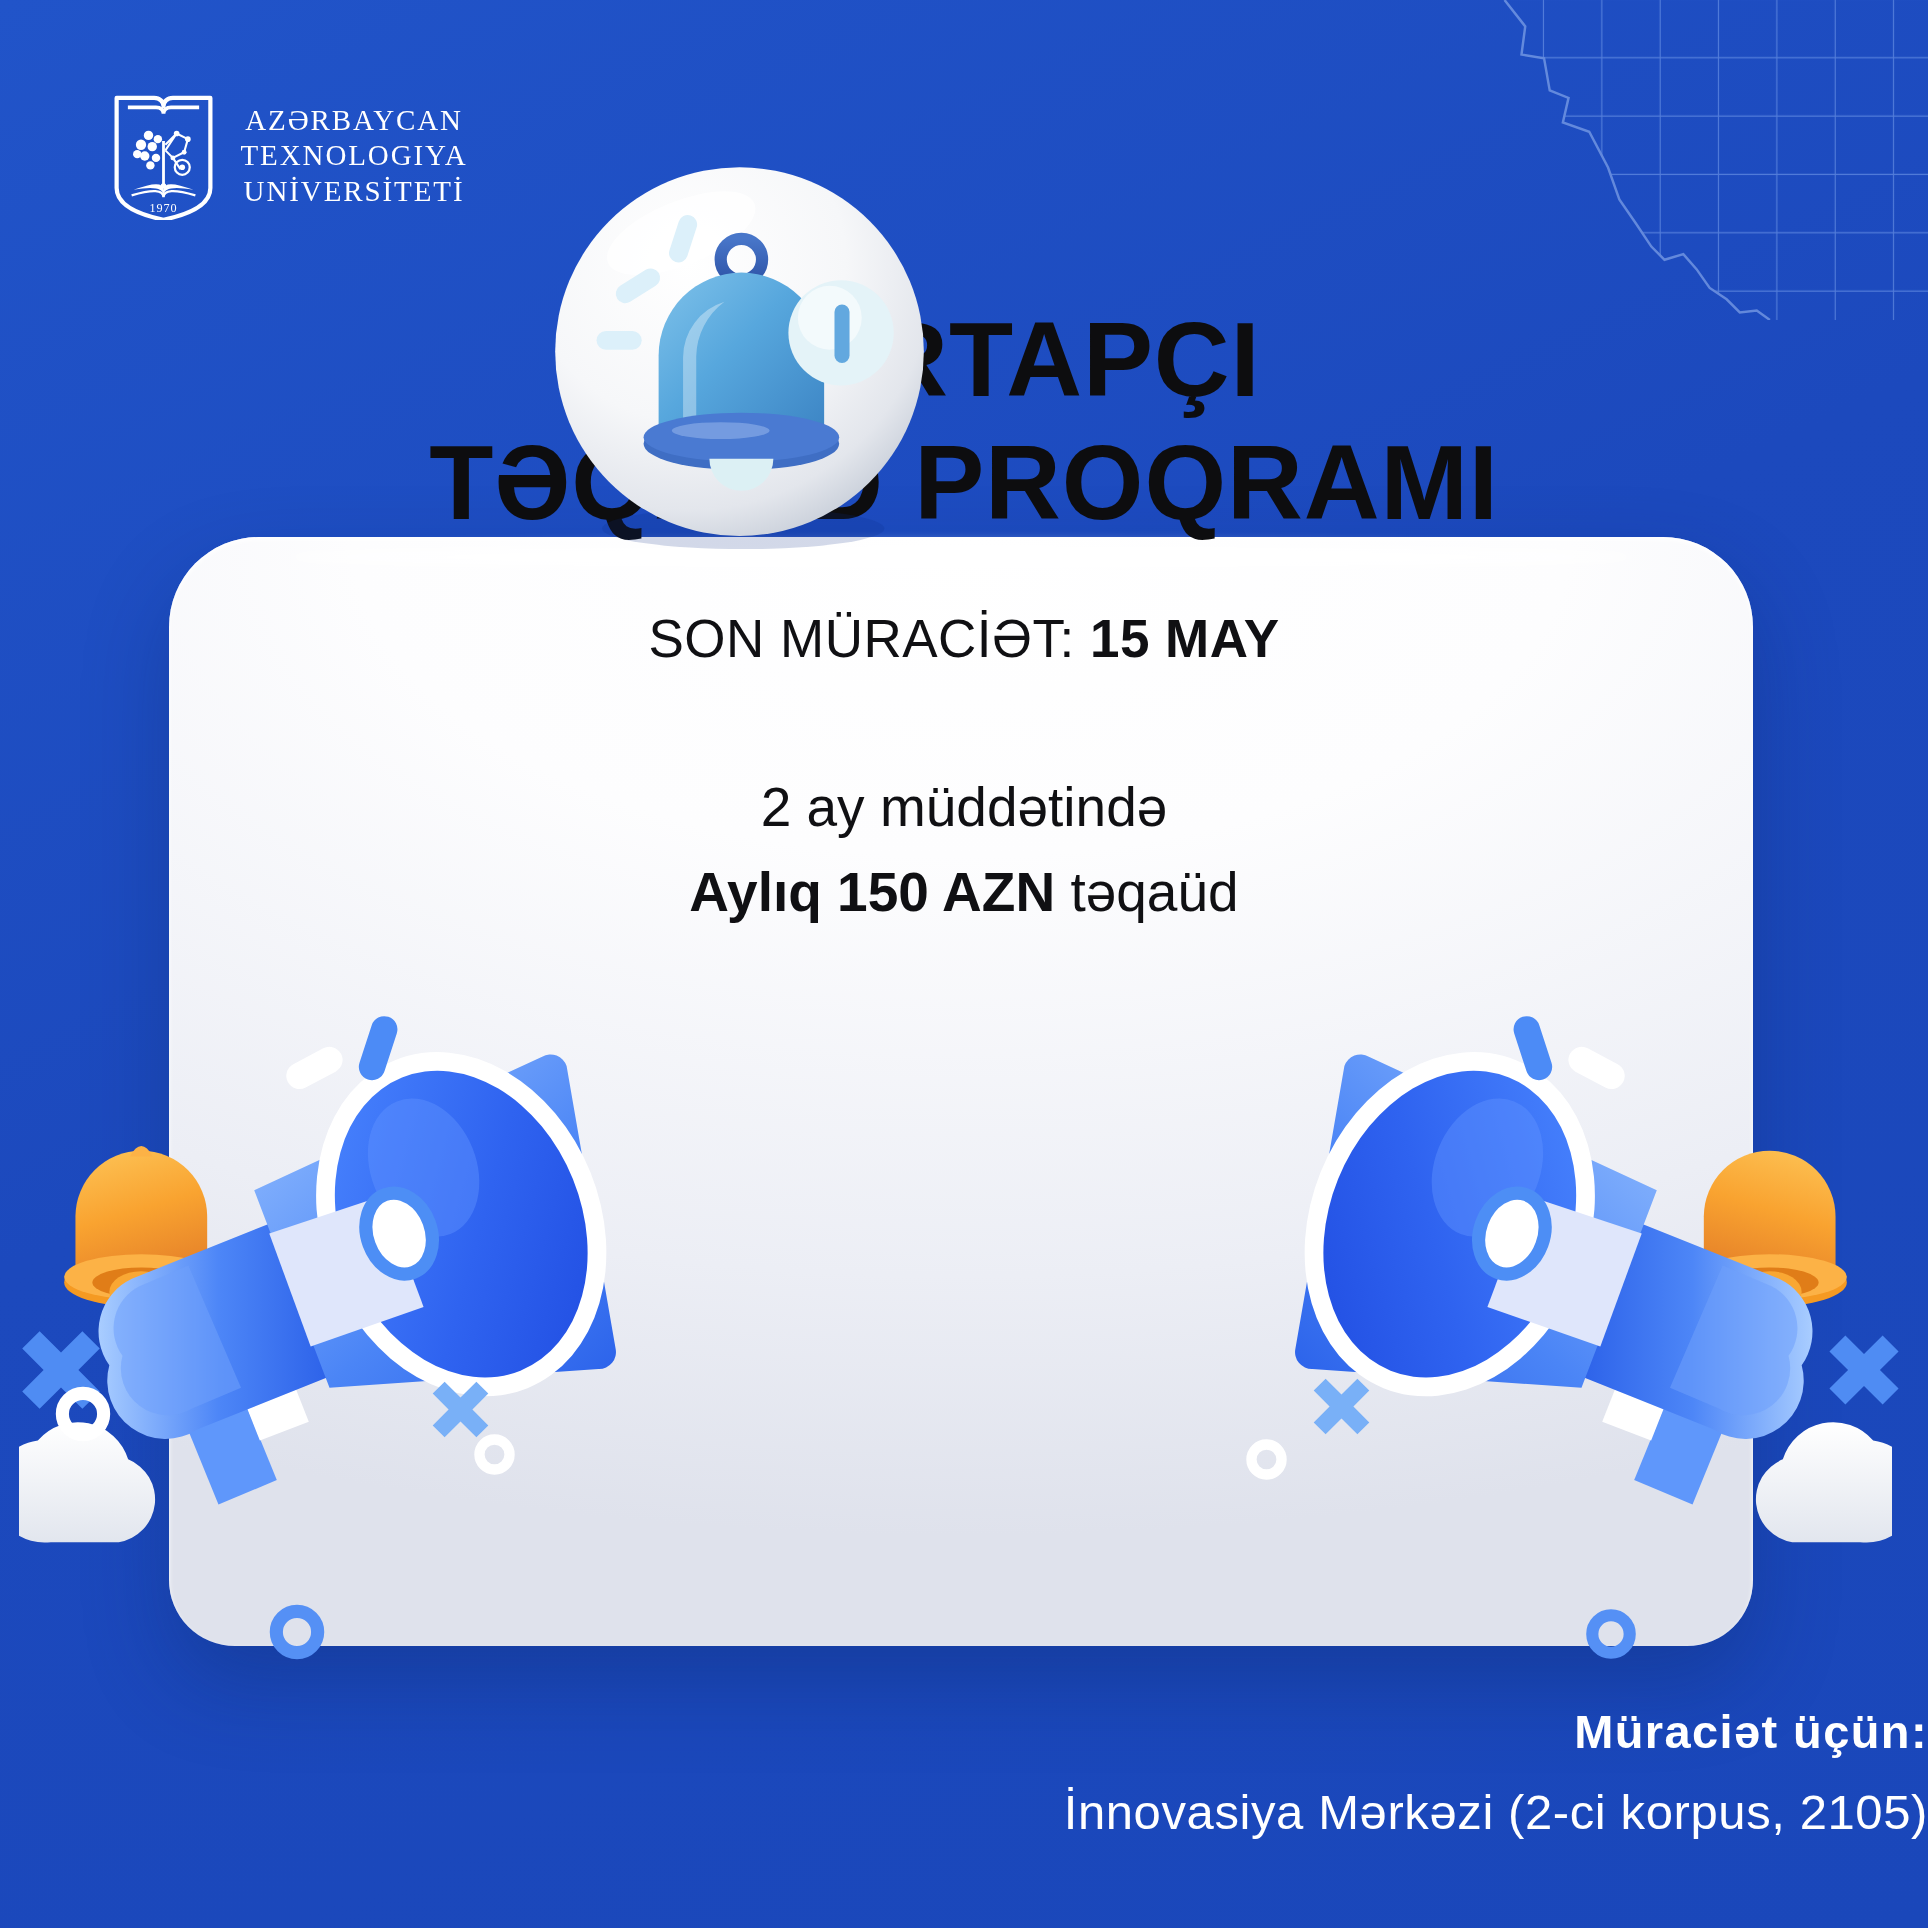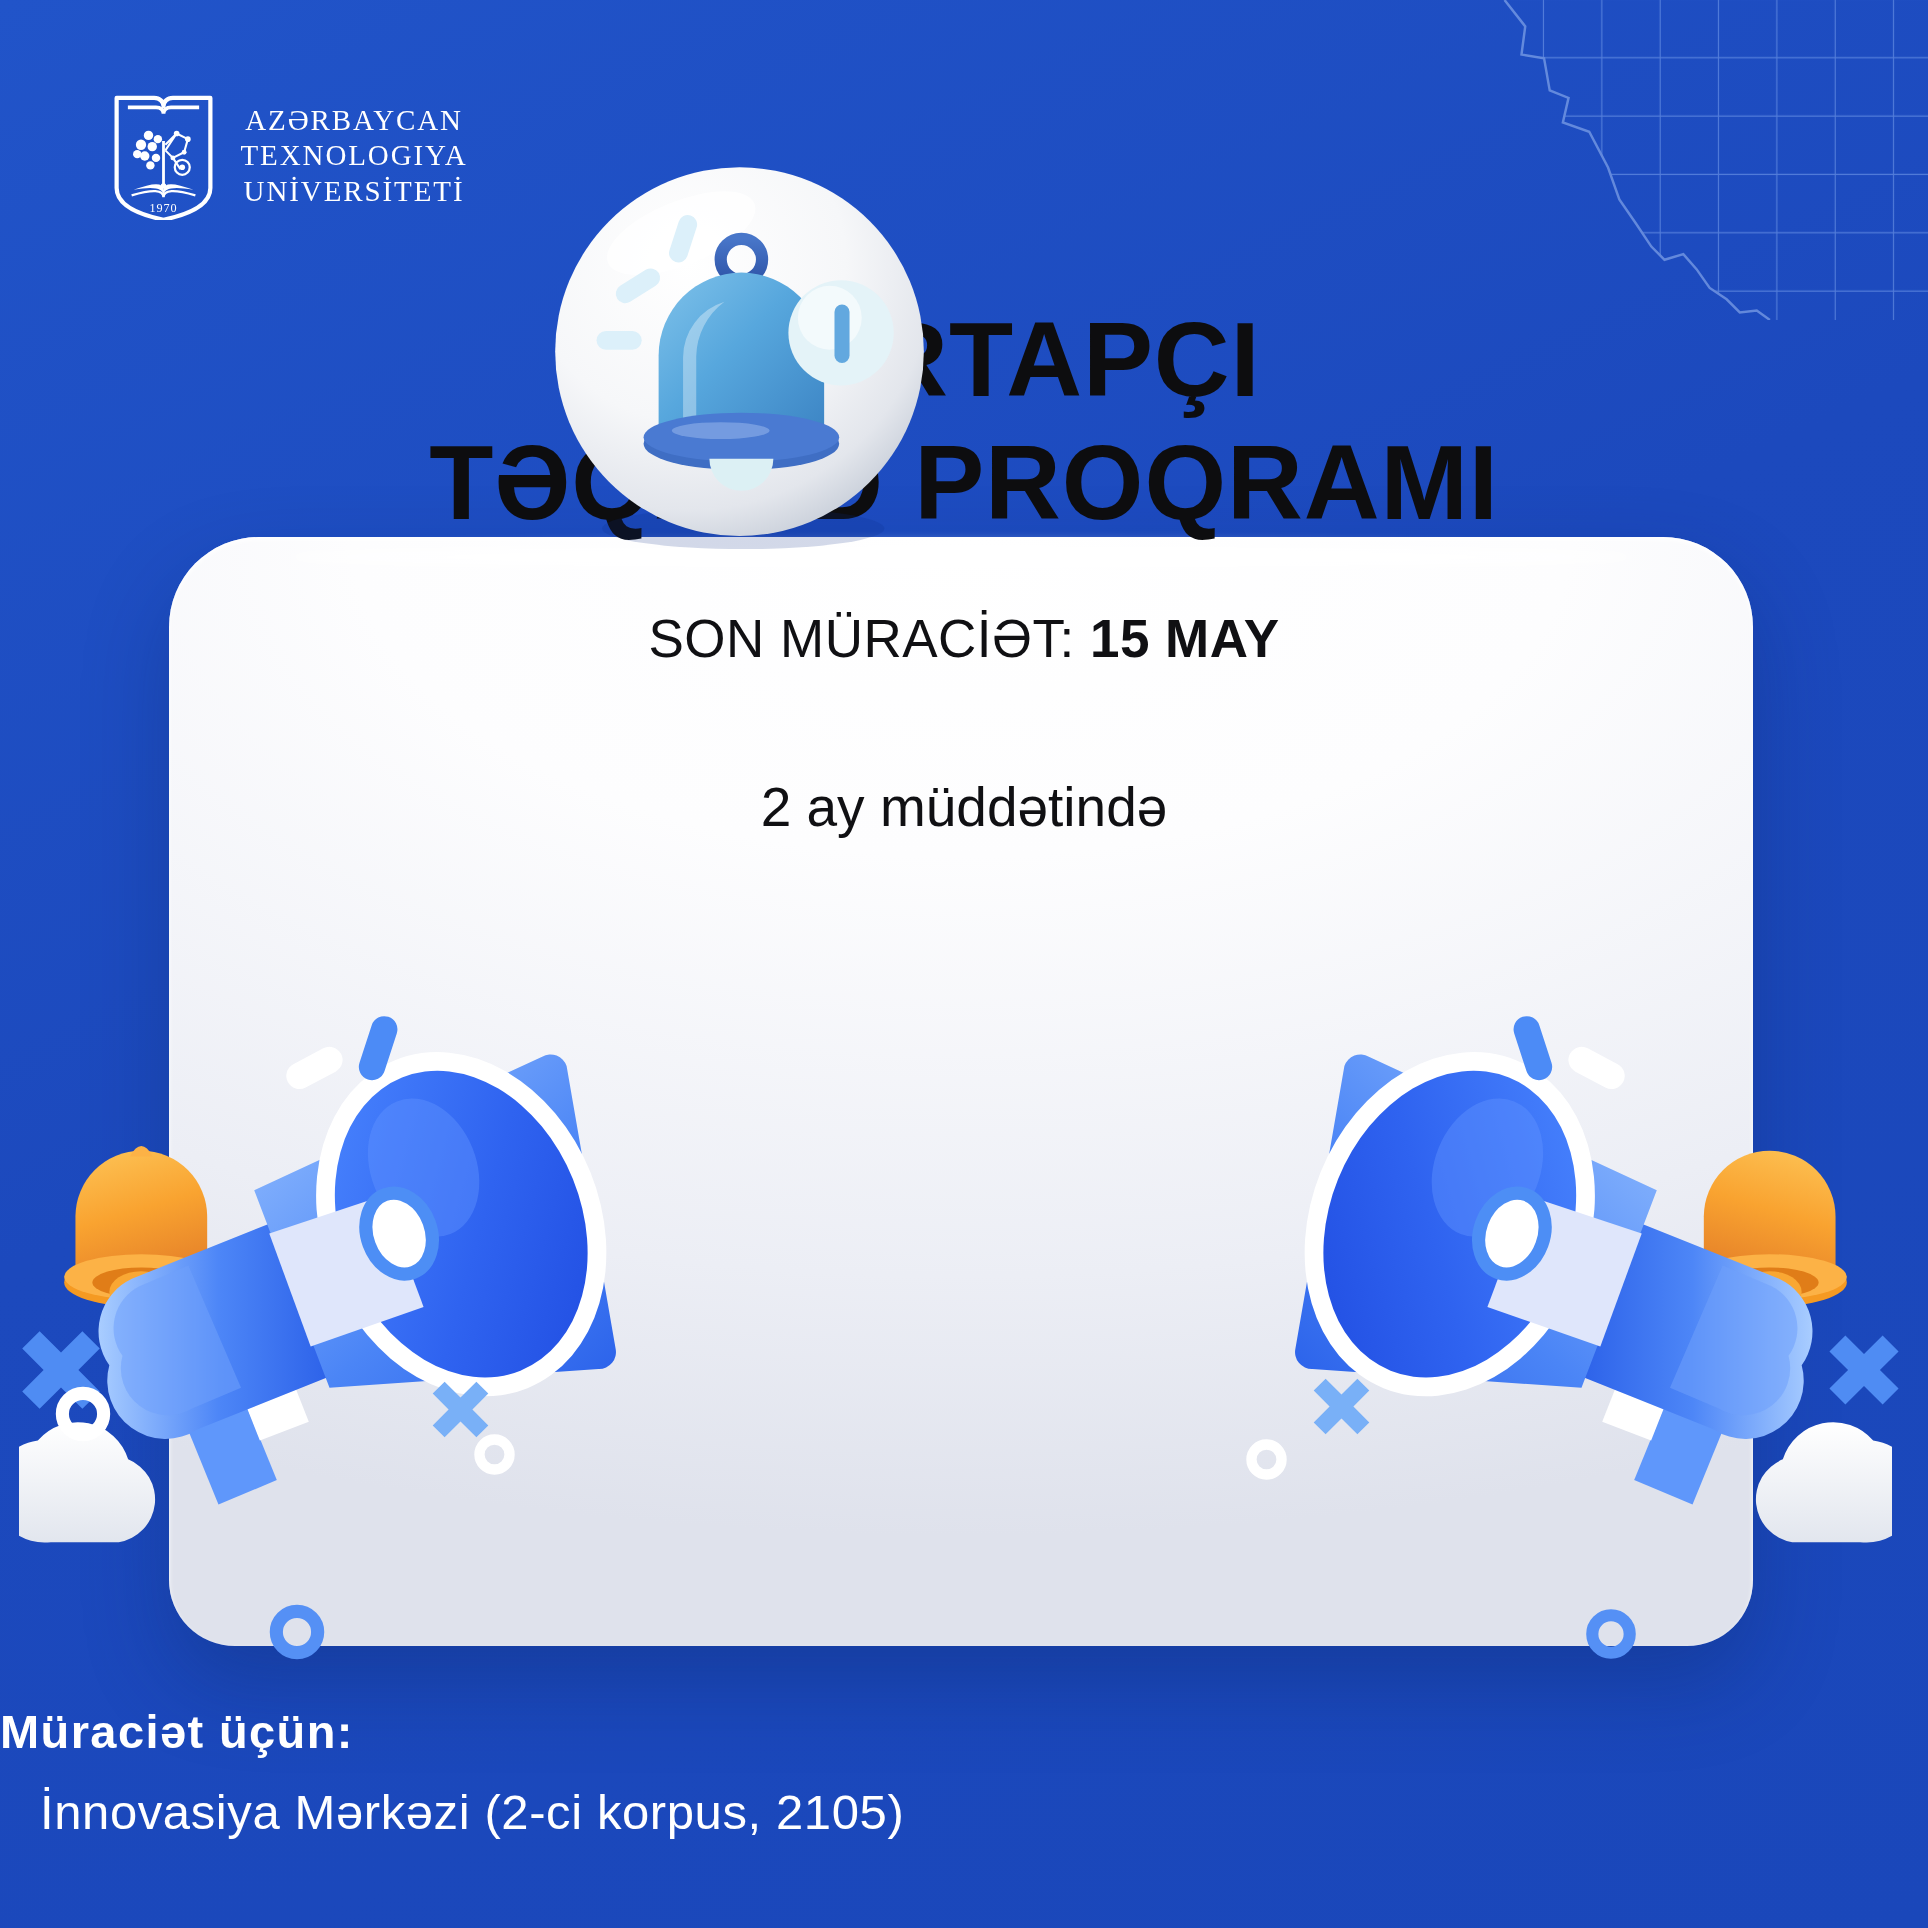--- a/index.html
+++ b/index.html
@@ -65,22 +65,22 @@
   .deadline b { font-weight:bold; }
 
   .stipend {
     position:absolute; left:0; right:0; top:765px;
     color:#101013; font-size:55px; line-height:1.55;
   }
   .stipend b { font-weight:bold; }
 
   
   .contact {
-    position:absolute; left:0; right:9px; top:1704px;
-    text-align:left; color:#ffffff;
+    position:absolute; left:0; right:0; top:1704px;
+    text-align:right; color:#ffffff;
   }
   .contact .c1 { font-size:47px; font-weight:bold; letter-spacing:1.4px; }
   .contact .c2 { font-size:49px; margin-top:24.5px; letter-spacing:0.6px;margin-left:40px; }
 
   
   .bell-scene { position:absolute; left:542px; top:156px; width:395px; height:395px; }
 
   
   .mega { position:absolute; width:621px; height:584px; }
   .mega.left  { left:19px;  top:998px; }
@@ -166,20 +166,24 @@
       <div class="l2">TƏQAÜD PROQRAMI</div>
     </div>
 
     <div class="deadline">
       <span>SON MÜRACİƏT:</span>
       <b>15 MAY</b>
     </div>
 
     <div class="stipend">
       <div>2 ay müddətində</div>
+      <div>
+        <b>Aylıq 150 AZN</b>
+        <span>təqaüd</span>
+      </div>
     </div>
   </div>
 
   <svg class="bell-scene" viewBox="0 0 420 420">
     <defs>
       <radialGradient id="sph" cx="36%" cy="26%" r="78%">
         <stop offset="0%" stop-color="#ffffff"></stop>
         <stop offset="55%" stop-color="#f6f7f9"></stop>
         <stop offset="86%" stop-color="#e3e6ec"></stop>
         <stop offset="100%" stop-color="#ccd2dc"></stop>

